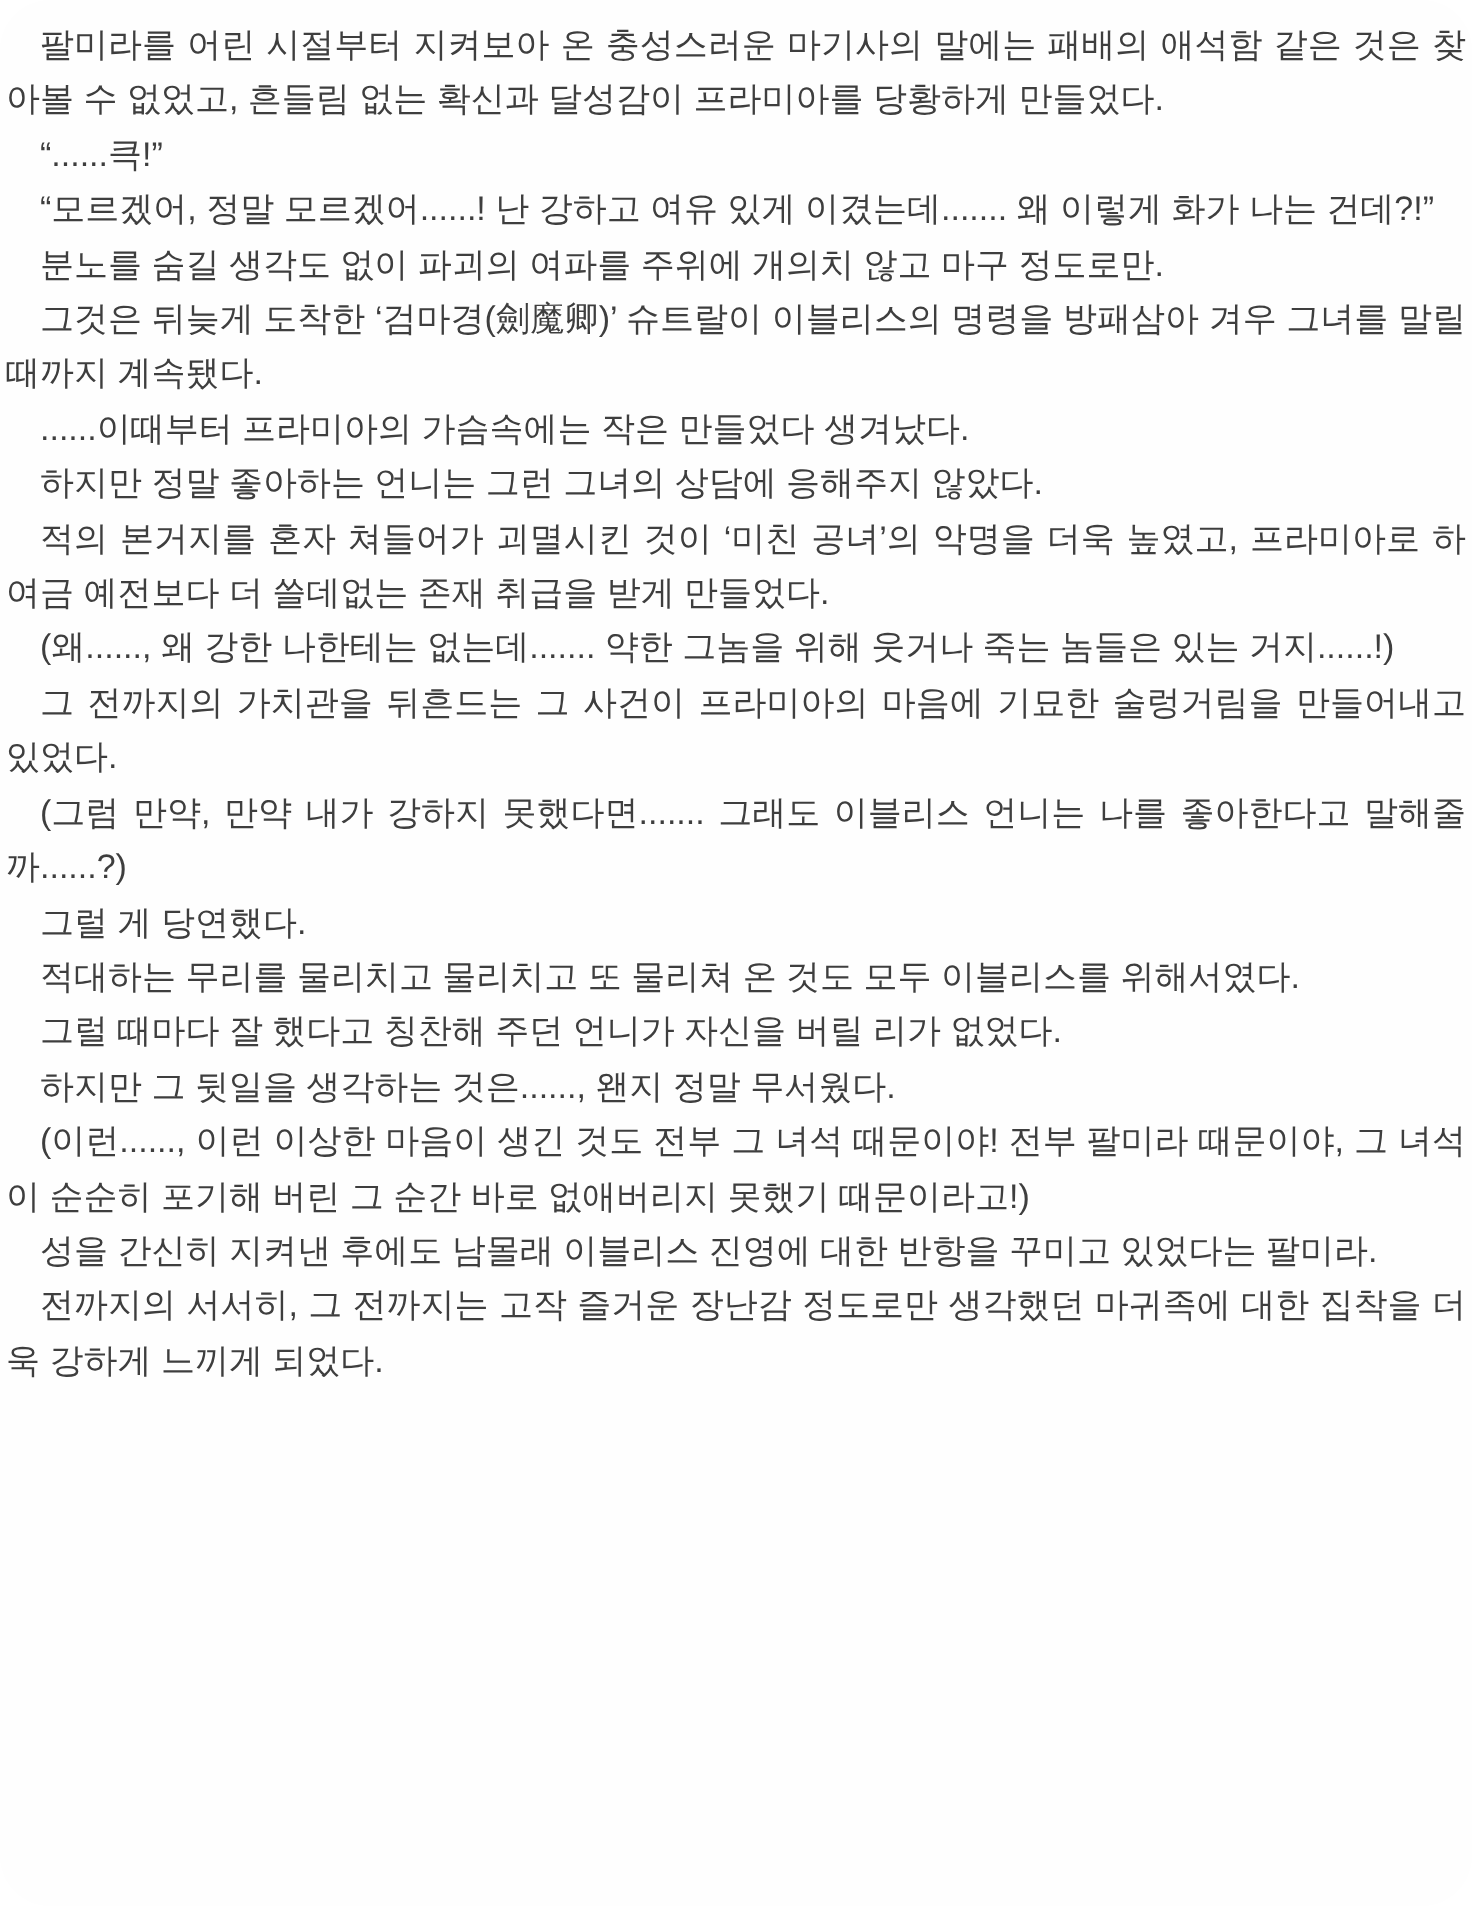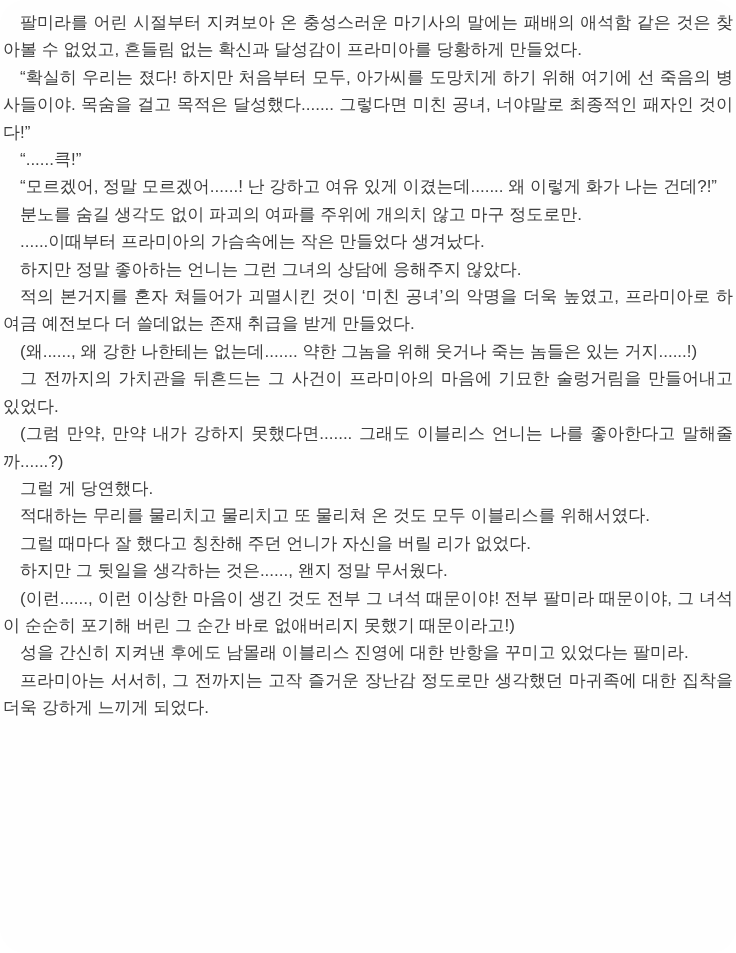--- a/index.html
+++ b/index.html
@@ -29,30 +29,30 @@
     word-break: normal;
     overflow-wrap: break-word;
   }
   
 </style>
 </head>
 <body>
 
 <div class="page">
   <p>팔미라를 어린 시절부터 지켜보아 온 충성스러운 마기사의 말에는 패배의 애석함 같은 것은 찾아볼 수 없었고, 흔들림 없는 확신과 달성감이 프라미아를 당황하게 만들었다.</p>
-  <p>“확실히 우리는 졌다! 하지만 처음부터 모두, 아가씨를 도망치게 하기 위해 여기에 선 죽음의 병사들이야. 목숨을 걸고 목적은 달성했다....... 그렇다면 미친 공녀, 너야말로 최종적인 패자인 것이다!”</p>
   <p>“......큭!”</p>
   <p>“모르겠어, 정말 모르겠어......! 난 강하고 여유 있게 이겼는데....... 왜 이렇게 화가 나는 건데?!”</p>
   <p>분노를 숨길 생각도 없이 파괴의 여파를 주위에 개의치 않고 마구 정도로만.</p>
+  <p>그것은 뒤늦게 도착한 ‘검마경(劍魔卿)’ 슈트랄이 이블리스의 명령을 방패삼아 겨우 그녀를 말릴 때까지 계속됐다.</p>
   <p>......이때부터 프라미아의 가슴속에는 작은 만들었다 생겨났다.</p>
   <p>하지만 정말 좋아하는 언니는 그런 그녀의 상담에 응해주지 않았다.</p>
   <p>적의 본거지를 혼자 쳐들어가 괴멸시킨 것이 ‘미친 공녀’의 악명을 더욱 높였고, 프라미아로 하여금 예전보다 더 쓸데없는 존재 취급을 받게 만들었다.</p>
   <p>(왜......, 왜 강한 나한테는 없는데....... 약한 그놈을 위해 웃거나 죽는 놈들은 있는 거지......!)</p>
   <p>그 전까지의 가치관을 뒤흔드는 그 사건이 프라미아의 마음에 기묘한 술렁거림을 만들어내고 있었다.</p>
   <p>(그럼 만약, 만약 내가 강하지 못했다면....... 그래도 이블리스 언니는 나를 좋아한다고 말해줄까......?)</p>
   <p>그럴 게 당연했다.</p>
   <p>적대하는 무리를 물리치고 물리치고 또 물리쳐 온 것도 모두 이블리스를 위해서였다.</p>
   <p>그럴 때마다 잘 했다고 칭찬해 주던 언니가 자신을 버릴 리가 없었다.</p>
   <p>하지만 그 뒷일을 생각하는 것은......, 왠지 정말 무서웠다.</p>
   <p>(이런......, 이런 이상한 마음이 생긴 것도 전부 그 녀석 때문이야! 전부 팔미라 때문이야, 그 녀석이 순순히 포기해 버린 그 순간 바로 없애버리지 못했기 때문이라고!)</p>
   <p>성을 간신히 지켜낸 후에도 남몰래 이블리스 진영에 대한 반항을 꾸미고 있었다는 팔미라.</p>
-  <p>프라미아는 서서히, 그 전까지는 고작 즐거운 장난감 정도로만 생각했던 마귀족에 대한 집착을 더욱 강하게 느끼게 되었다.</p>
+  <p>전까지의 서서히, 그 전까지는 고작 즐거운 장난감 정도로만 생각했던 마귀족에 대한 집착을 더욱 강하게 느끼게 되었다.</p>
 </div>
 
 </body></html>

